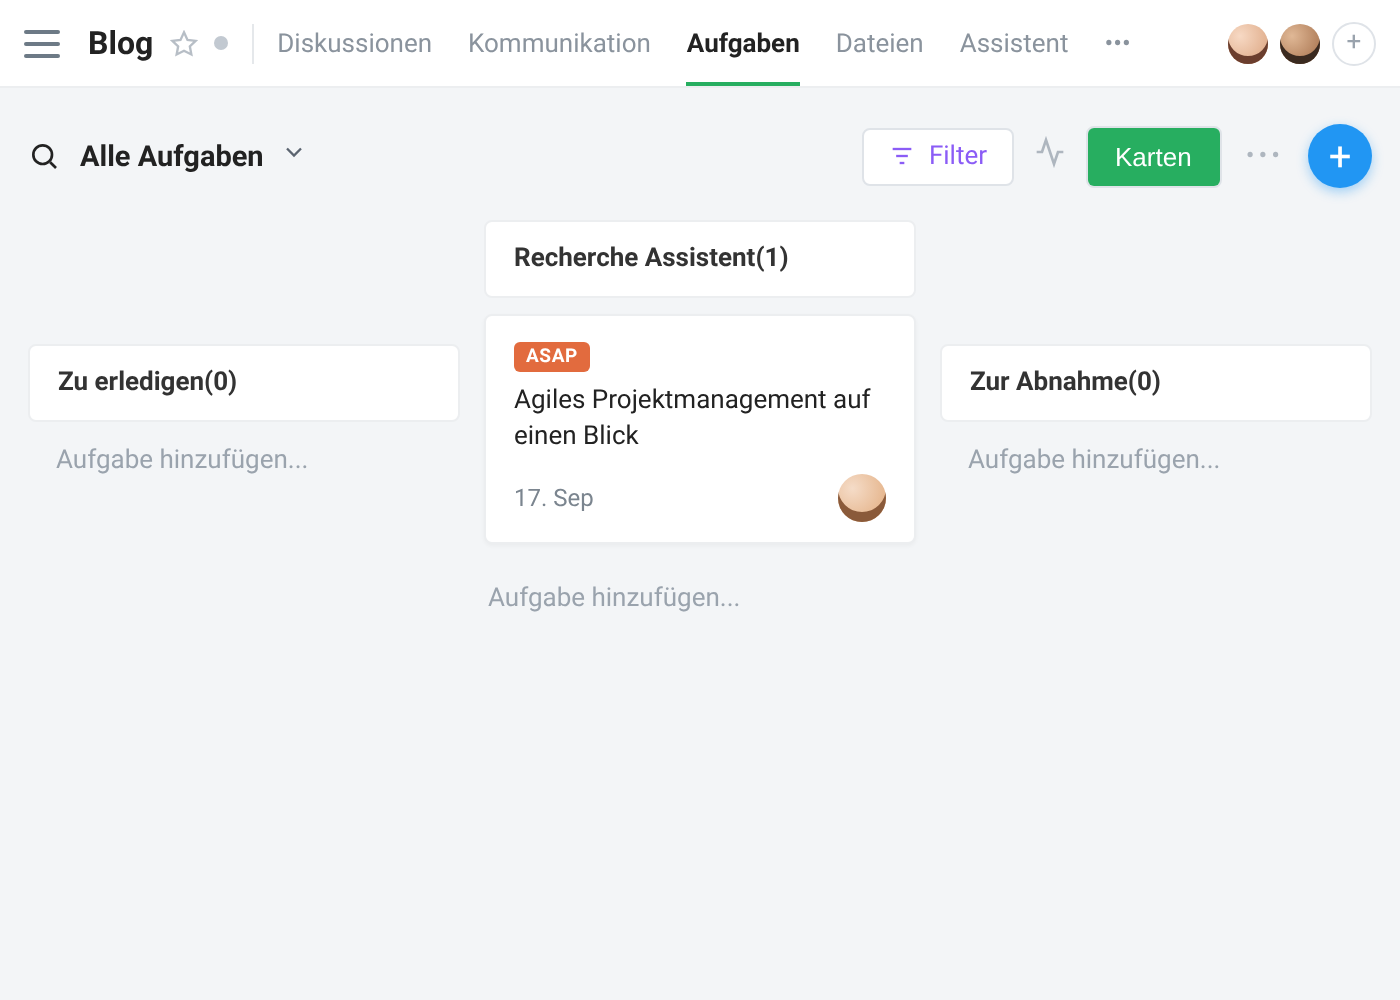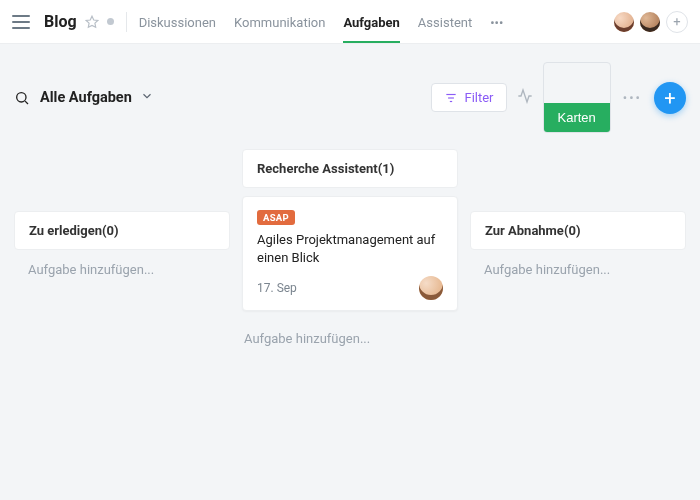--- a/index.html
+++ b/index.html
@@ -25,21 +25,21 @@
   .plus-circle { width: 22px; height: 22px; border-radius: 50%; border:1px solid #dfe3e8; color:#9aa3ad; display:flex; align-items:center; justify-content:center; font-size:13px; cursor:pointer; }
 
   .subbar { display: flex; align-items: center; padding: 18px 14px 16px; }
   .search-icon { width: 16px; height: 16px; margin-right: 10px; color:#222; }
   .subtitle { font-weight: 700; font-size: 14.5px; color:#222; }
   .chevron { margin-left: 8px; color:#5b6470; }
   .spacer { flex:1; }
   .filter-btn { display:flex; align-items:center; gap:6px; border:1px solid #dfe3e8; border-radius:4px; padding:6px 12px; color:#8b5cf6; background:#fff; cursor:pointer; }
   .pulse-icon { margin: 0 10px; color:#aeb6bf; }
   .viewseg { display:flex; border:1px solid #dfe3e8; border-radius:4px; overflow:hidden; }
-  .viewseg button { border:none; padding:7px 14px; font-size:13px; cursor:pointer; background:#fff; color:#333;margin-top:40px; }
+  .viewseg button { border:none; padding:7px 14px; font-size:13px; cursor:pointer; background:#fff; color:#333; }
   .viewseg button.active { background:#27ae60; color:#fff; }
   .more-dots { margin:0 12px; color:#aeb6bf; cursor:pointer; letter-spacing:2px; }
   .fab { width:32px; height:32px; border-radius:50%; background:#2196f3; color:#fff; display:flex; align-items:center; justify-content:center; font-size:20px; cursor:pointer; box-shadow:0 2px 6px rgba(33,150,243,.4); }
   body { background:#fff; }
   .content-area { background:#f3f5f7; padding:0 14px 8px; height:calc(500px - 44px); }
   .content-area .subbar { padding:18px 0 16px; }
   
   .cols { display:flex; gap:12px; align-items:center; }
   .col { flex:1; min-width:0; }
   .col-header { background:#fff; border-radius:4px; padding:11px 14px; font-weight:700; font-size:13px; color:#333; border:1px solid #eceef0; }
@@ -67,20 +67,21 @@
     <svg viewBox="0 0 24 24" fill="none" stroke="currentColor" stroke-width="2">
         <polygon points="12 2 15 8.5 22 9.3 17 14 18.3 21 12 17.8 5.7 21 7 14 2 9.3 9 8.5 12 2"></polygon>
       </svg>
   </span>
   <span class="dot-icon"></span>
   <span class="vsep"></span>
   <div class="tabs">
     <div class="tab">Diskussionen</div>
     <div class="tab">Kommunikation</div>
     <div class="tab active">Aufgaben</div>
+    <div class="tab">Dateien</div>
     <div class="tab">Assistent</div>
     <div class="tab">•••</div>
   </div>
   <div class="topbar-right">
     <span class="avatar a1"></span>
     <span class="avatar a2"></span>
     <span class="plus-circle">+</span>
   </div>
 </div>
 

